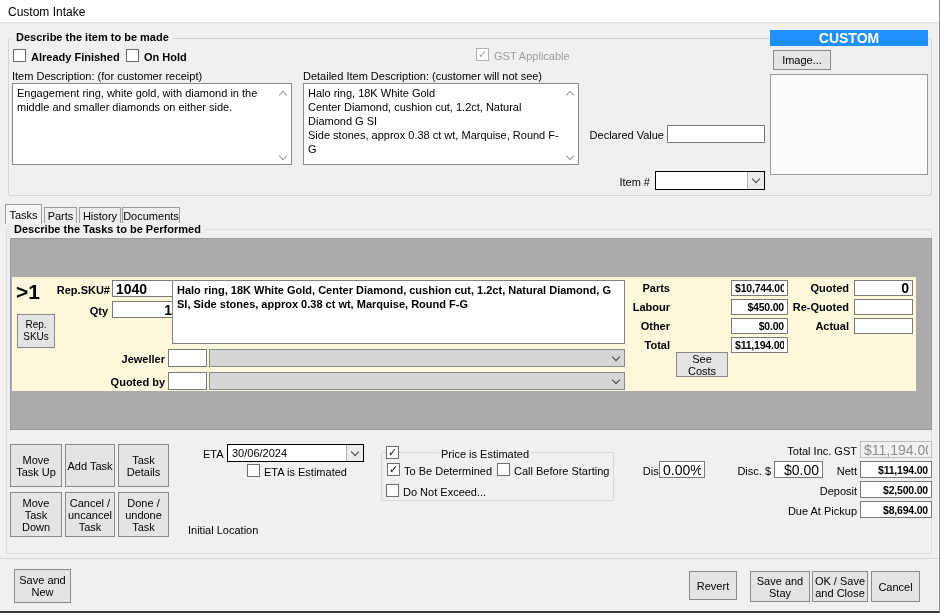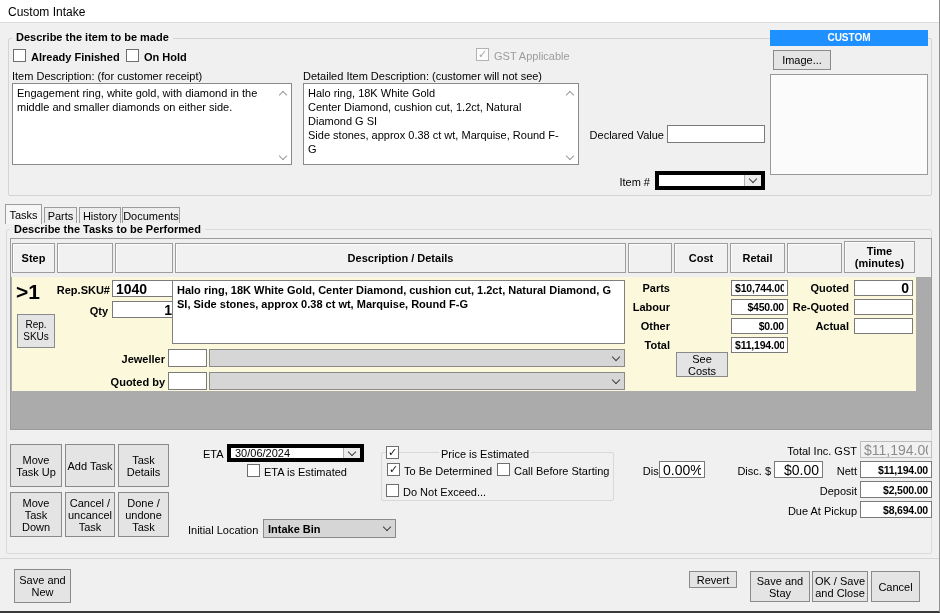--- a/index.html
+++ b/index.html
@@ -38,24 +38,24 @@
   .cb .check { font-size:11px; line-height:11px; color:#111; }
   .cb.dis { border-color:#b2b2b2; background:#fcfcfc; }
   .cb.dis .check { color:#a6a6a6; }
   .chev { display:inline-block; width:6px; height:6px; border-right:1.4px solid #3f3f3f; border-bottom:1.4px solid #3f3f3f; transform:rotate(45deg); margin-top:-3px; }
   .chev.lt { border-color:#9a9a9a; }
   .chev.up { transform:rotate(-135deg); margin-top:3px; }
   .scrollic { position:absolute; width:10px; height:10px; display:flex; align-items:center; justify-content:center; }
   .dd { position:absolute; border:1px solid #8a8a8a; background:#d6d6d6; display:flex; align-items:center; }
   .dd .txt { flex:1; padding:0 4px; font-size:11px; white-space:nowrap; overflow:hidden; }
   .dd .cw { width:16px; display:flex; align-items:center; justify-content:center; align-self:stretch; }
-  .combo { position:absolute; border:4px solid #000000; background:#fff; display:flex; align-items:center; }
+  .combo { position:absolute; border:1px solid #000000; background:#fff; display:flex; align-items:center; }
   .combo .txt { flex:1; padding:0 4px; font-size:11px; white-space:nowrap; overflow:hidden; }
   .combo .cbtn { width:17px; align-self:stretch; background:#ececec; border-left:1px solid #b0b0b0; display:flex; align-items:center; justify-content:center; }
-  .banner { position:absolute; background:#1e90ff; color:#fff; font-weight:bold; text-align:center; line-height:16px; font-size:10px; }
+  .banner { position:absolute; background:#1e90ff; color:#fff; font-weight:bold; text-align:center; line-height:16px; font-size:14px; }
   .imgbox { position:absolute; background:#fbfbfb; border:1px solid #9a9a9a; }
   .tab { position:absolute; border:1px solid #9c9c9c; border-bottom:none; background:#ededed; display:flex; align-items:center; justify-content:center; font-size:11px; }
   .tab.active { background:#f6f6f6; z-index:3; }
   .grid { position:absolute; left:10px; top:238px; width:922px; height:192px; background:#ababab; border:1px solid #9b9b9b; }
   .gridhdr { position:absolute; left:0; top:0; width:920px; height:38px; background:#efefef; }
   .hcell { position:absolute; background:#f1f1f1; border:1px solid #9d9d9d; box-shadow:inset 1px 1px 0 #fcfcfc;
            display:flex; align-items:center; justify-content:center; font-weight:bold; font-size:11px;
            text-align:center; white-space:pre-line; line-height:12px; }
   .yellow { position:absolute; left:1px; top:38px; width:904px; height:114px; background:#fbf8dc; }
   .sep { position:absolute; left:0; width:940px; height:1px; background:#d6d6d6; }
@@ -119,32 +119,20 @@
 
   <div class="tab active" style="left:5px; top:204px; width:37px; height:20px;">Tasks</div>
   <div class="tab" style="left:44px; top:207px; width:33px; height:17px;">Parts</div>
   <div class="tab" style="left:79px; top:207px; width:42px; height:17px;">History</div>
   <div class="tab" style="left:122px; top:207px; width:58px; height:17px;">Documents</div>
 
   <div class="group" style="left:6px; top:229px; width:926px; height:325px; border-color:#dcdcdc;"></div>
   <div class="legend" style="left:10px; top:223px;">Describe the Tasks to be Performed</div>
 
   <div class="grid">
-    <div class="gridhdr">
-      <div class="hcell" style="left:1px;  top:4px; width:43px; height:30px;">Step</div>
-      <div class="hcell" style="left:46px; top:4px; width:56px; height:30px;"></div>
-      <div class="hcell" style="left:104px;top:4px; width:58px; height:30px;"></div>
-      <div class="hcell" style="left:164px;top:4px; width:451px;height:30px;">Description / Details</div>
-      <div class="hcell" style="left:617px;top:4px; width:44px; height:30px;"></div>
-      <div class="hcell" style="left:663px;top:4px; width:54px; height:30px;">Cost</div>
-      <div class="hcell" style="left:719px;top:4px; width:55px; height:30px;">Retail</div>
-      <div class="hcell" style="left:776px;top:4px; width:55px; height:30px;"></div>
-      <div class="hcell" style="left:833px;top:2px; width:71px; height:32px;">Time
-(minutes)</div>
-    </div>
     <div class="yellow"></div>
   </div>
 
   <div class="lbl b" style="left:16px; top:281px; font-size:21px; line-height:21px;">&gt;1</div>
 
   <div class="lbl b right" style="left:40px; top:284px; width:70px;">Rep.SKU#</div>
   <input class="field b" style="left: 112px; top: 280px; width: 64px; height: 17px;" value="1040">
 
   <div class="lbl b right" style="left:40px; top:305px; width:68px;">Qty</div>
   <input class="field b right" style="left: 112px; top: 301px; width: 64px; height: 17px; text-align: right;" value="1">
@@ -211,26 +199,20 @@
   <div class="combo" style="left:227px; top:444px; width:137px; height:18px;">
     <span class="txt">30/06/2024</span>
     <span class="cbtn">
         <i class="chev"></i>
       </span>
   </div>
   <span class="cb" style="left:247px; top:464px;"></span>
   <div class="lbl" style="left:264px; top:466px;">ETA is Estimated</div>
 
   <div class="lbl" style="left:188px; top:524px;">Initial Location</div>
-  <div class="dd" style="left:263px; top:519px; width:133px; height:19px;">
-    <span class="txt b">Intake Bin</span>
-    <span class="cw">
-        <i class="chev"></i>
-      </span>
-  </div>
 
   <div class="group" style="left:381px; top:452px; width:233px; height:49px; border-color:#d8d8d8;"></div>
   <span class="cb" style="left:386px; top:446px;">
       <span class="check">✓</span>
     </span>
   <div class="lbl" style="left:403px; top:448px; background:#f0f0f0; padding:0 2px;margin-left:36px;">Price is Estimated</div>
 
   <span class="cb" style="left:387px; top:463px;">
       <span class="check">✓</span>
     </span>
@@ -256,20 +238,20 @@
 
   <div class="lbl right" style="left:757px; top:485px; width:100px;">Deposit</div>
   <input class="field money" style="left: 860px; top: 481px; width: 72px; height: 17px;" value="$2,500.00">
 
   <div class="lbl right" style="left:757px; top:505px; width:100px;">Due At Pickup</div>
   <input class="field money" style="left: 860px; top: 501px; width: 72px; height: 17px;" value="$8,694.00">
 
   <div class="sep" style="top:558px;"></div>
   <button class="btn" style="left:14px;  top:569px; width:57px; height:34px;">Save and
 New</button>
-  <button class="btn" style="left:689px; top:571px; width:48px; height:17px;">Revert</button>
+  <button class="btn" style="left:689px; top:571px; width:48px; height:29px;">Revert</button>
   <button class="btn" style="left:750px; top:571px; width:60px; height:31px;">Save and
 Stay</button>
   <button class="btn" style="left:812px; top:571px; width:56px; height:31px;">OK / Save
 and Close</button>
   <button class="btn" style="left:871px; top:571px; width:49px; height:31px;">Cancel</button>
 
 </div>
 
 </body></html>

